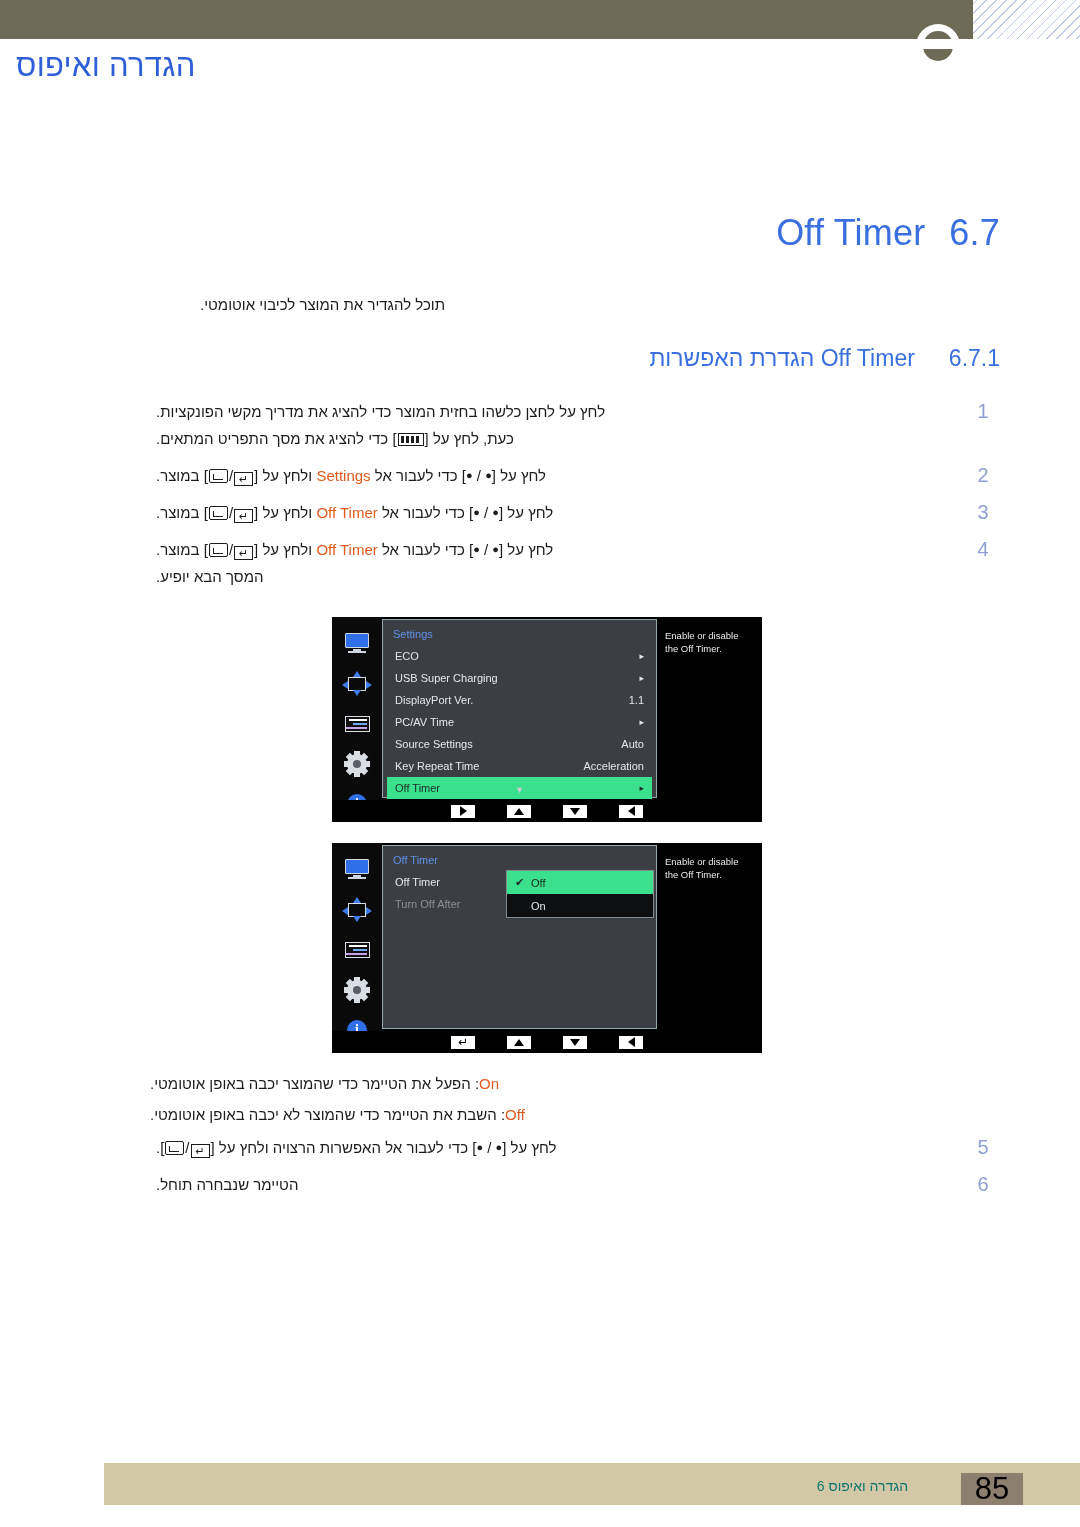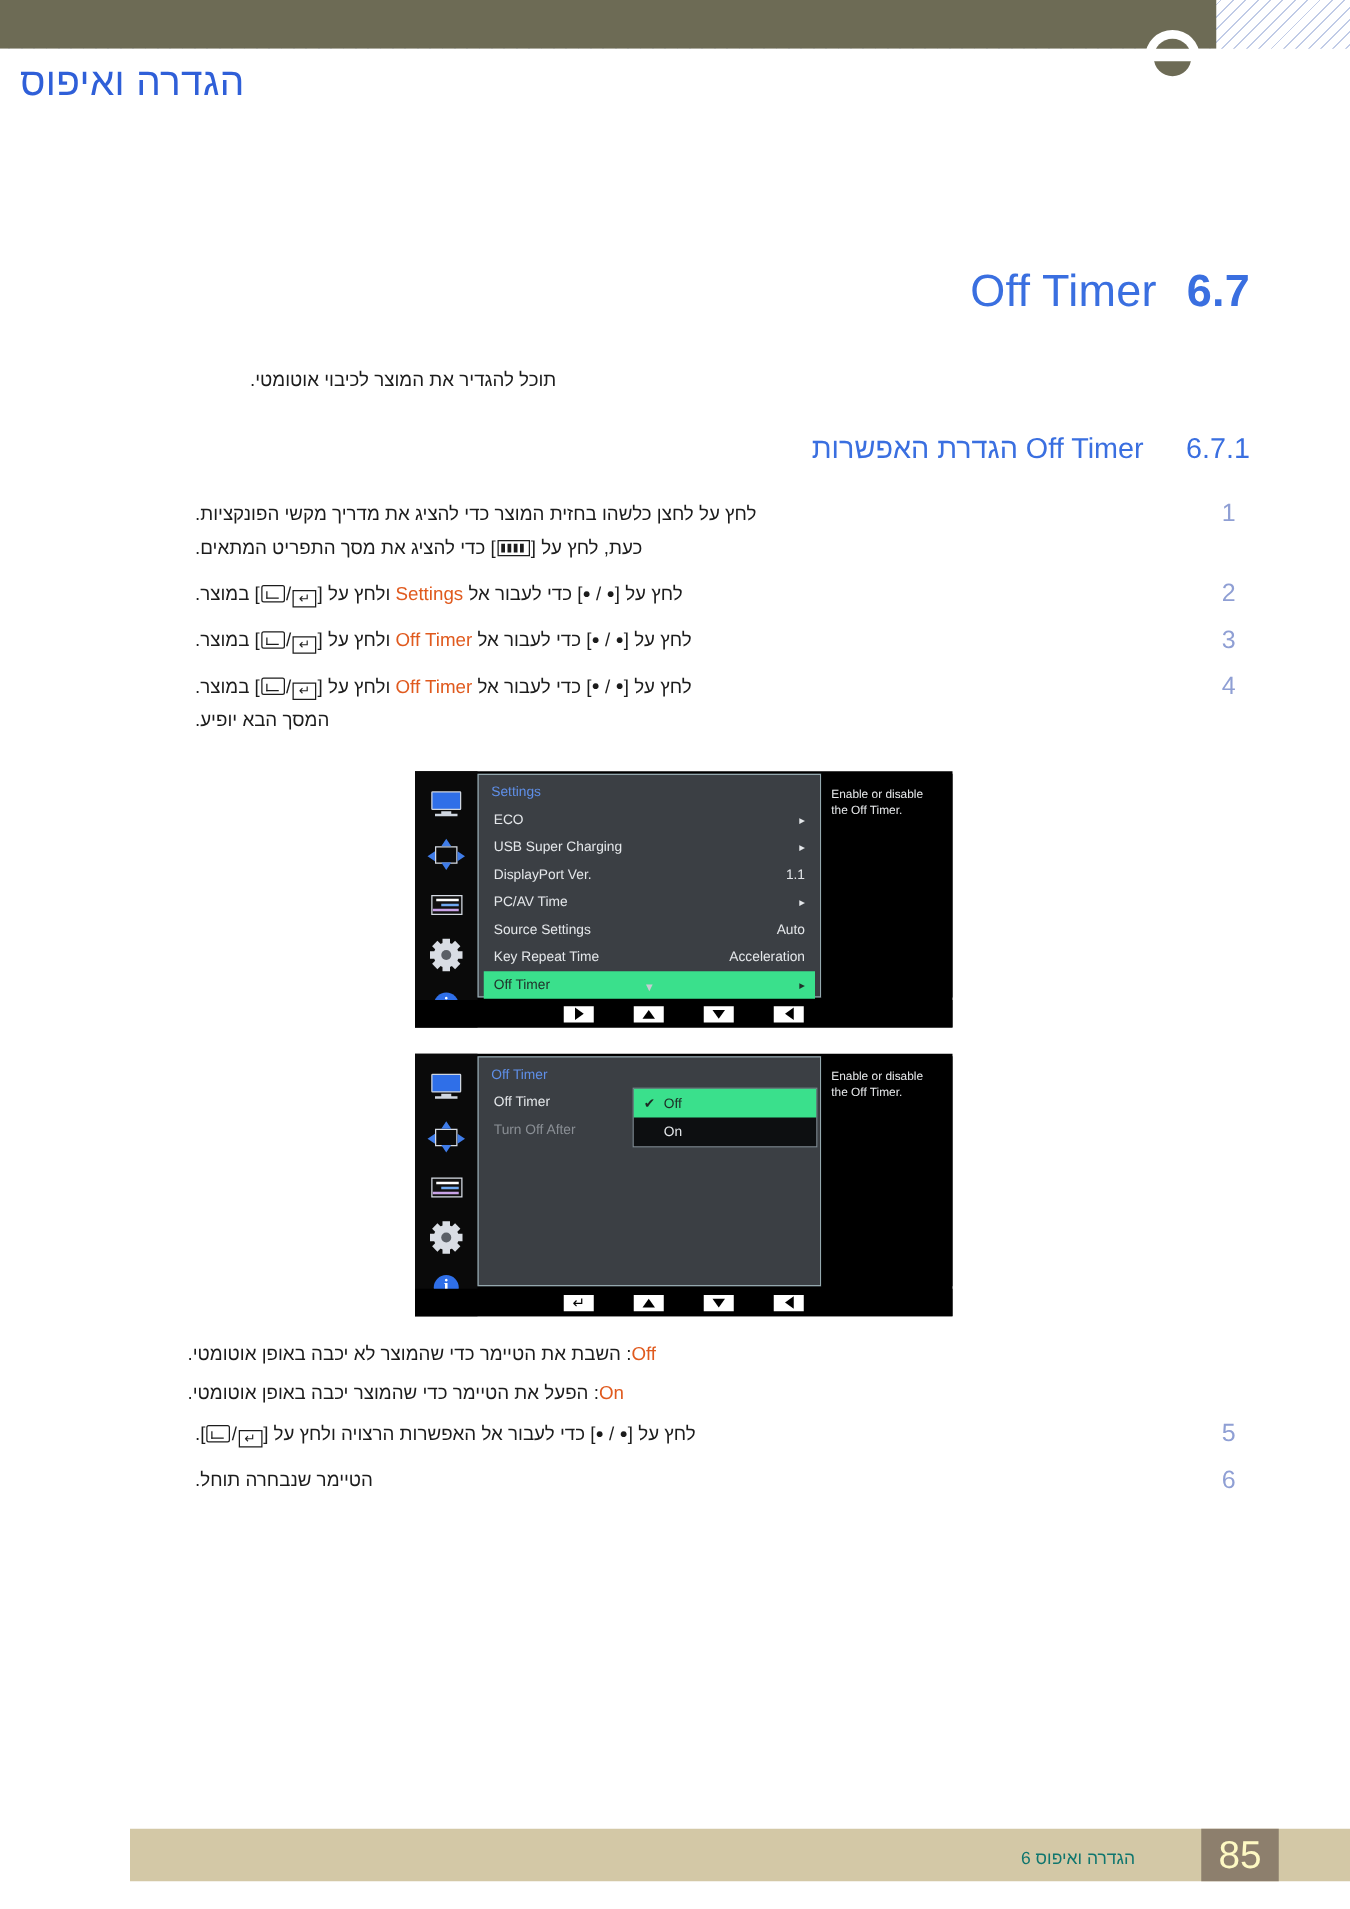--- a/index.html
+++ b/index.html
@@ -74,21 +74,21 @@
   
   .sec-title {
     position: absolute;
     top: 212px; right: 80px;
     direction: ltr;
     color: #3a6fe0;
     font-size: 36px;
     letter-spacing: 0.2px;
     white-space: nowrap;
   }
-  .sec-title .num { margin-left: 24px; font-weight: bold; }
+  .sec-title .num { margin-left: 24px; }
 
   .intro-line {
     position: absolute;
     top: 292px; right: 80px;
     left: 200px;
     direction: rtl;
     text-align: left;
     color: #1c1c1c;
     font-size: 15px;
     line-height: 26px;
@@ -443,23 +443,23 @@
     position: absolute;
     bottom: 33px; right: 172px;
     direction: rtl;
     color: #0f766e;
     font-size: 14px;
     white-space: nowrap;
   }
   .footer-page {
     position: absolute;
     bottom: 22px; right: 57px;
-    width: 62px; height: 42px;
+    width: 62px; height: 32px;
     background: #8d7f6d;
-    color: #fef9c3;
+    color: #000000;
     font-size: 31px;
     display: flex;
     align-items: center;
     justify-content: center;
   }
 </style>
 </head>
 <body>
 
 <div class="page">
@@ -679,24 +679,24 @@
         <div class="fbtn">
             <span class="ret-glyph">↵</span>
           </div>
       </div>
 
     </div>
   </div>
 
   <div class="notes">
     <div>
+      <span class="hl">On</span><span>: הפעל את הטיימר כדי שהמוצר יכבה באופן אוטומטי.</span>
+    </div>
+    <div>
       <span class="hl">Off</span><span>: השבת את הטיימר כדי שהמוצר לא יכבה באופן אוטומטי.</span>
-    </div>
-    <div>
-      <span class="hl">On</span><span>: הפעל את הטיימר כדי שהמוצר יכבה באופן אוטומטי.</span>
     </div>
   </div>
 
   <div class="steps2">
     <div class="step">
       <div class="step-num">5</div>
       <div class="step-body">
         <span>לחץ על [</span><span class="dot">●</span><span> / </span><span class="dot">●</span><span>] כדי לעבור אל האפשרות הרצויה ולחץ על [</span><span class="kb-ret">↵</span><span>/</span><span class="kb-back"></span><span>].</span>
       </div>
     </div>

